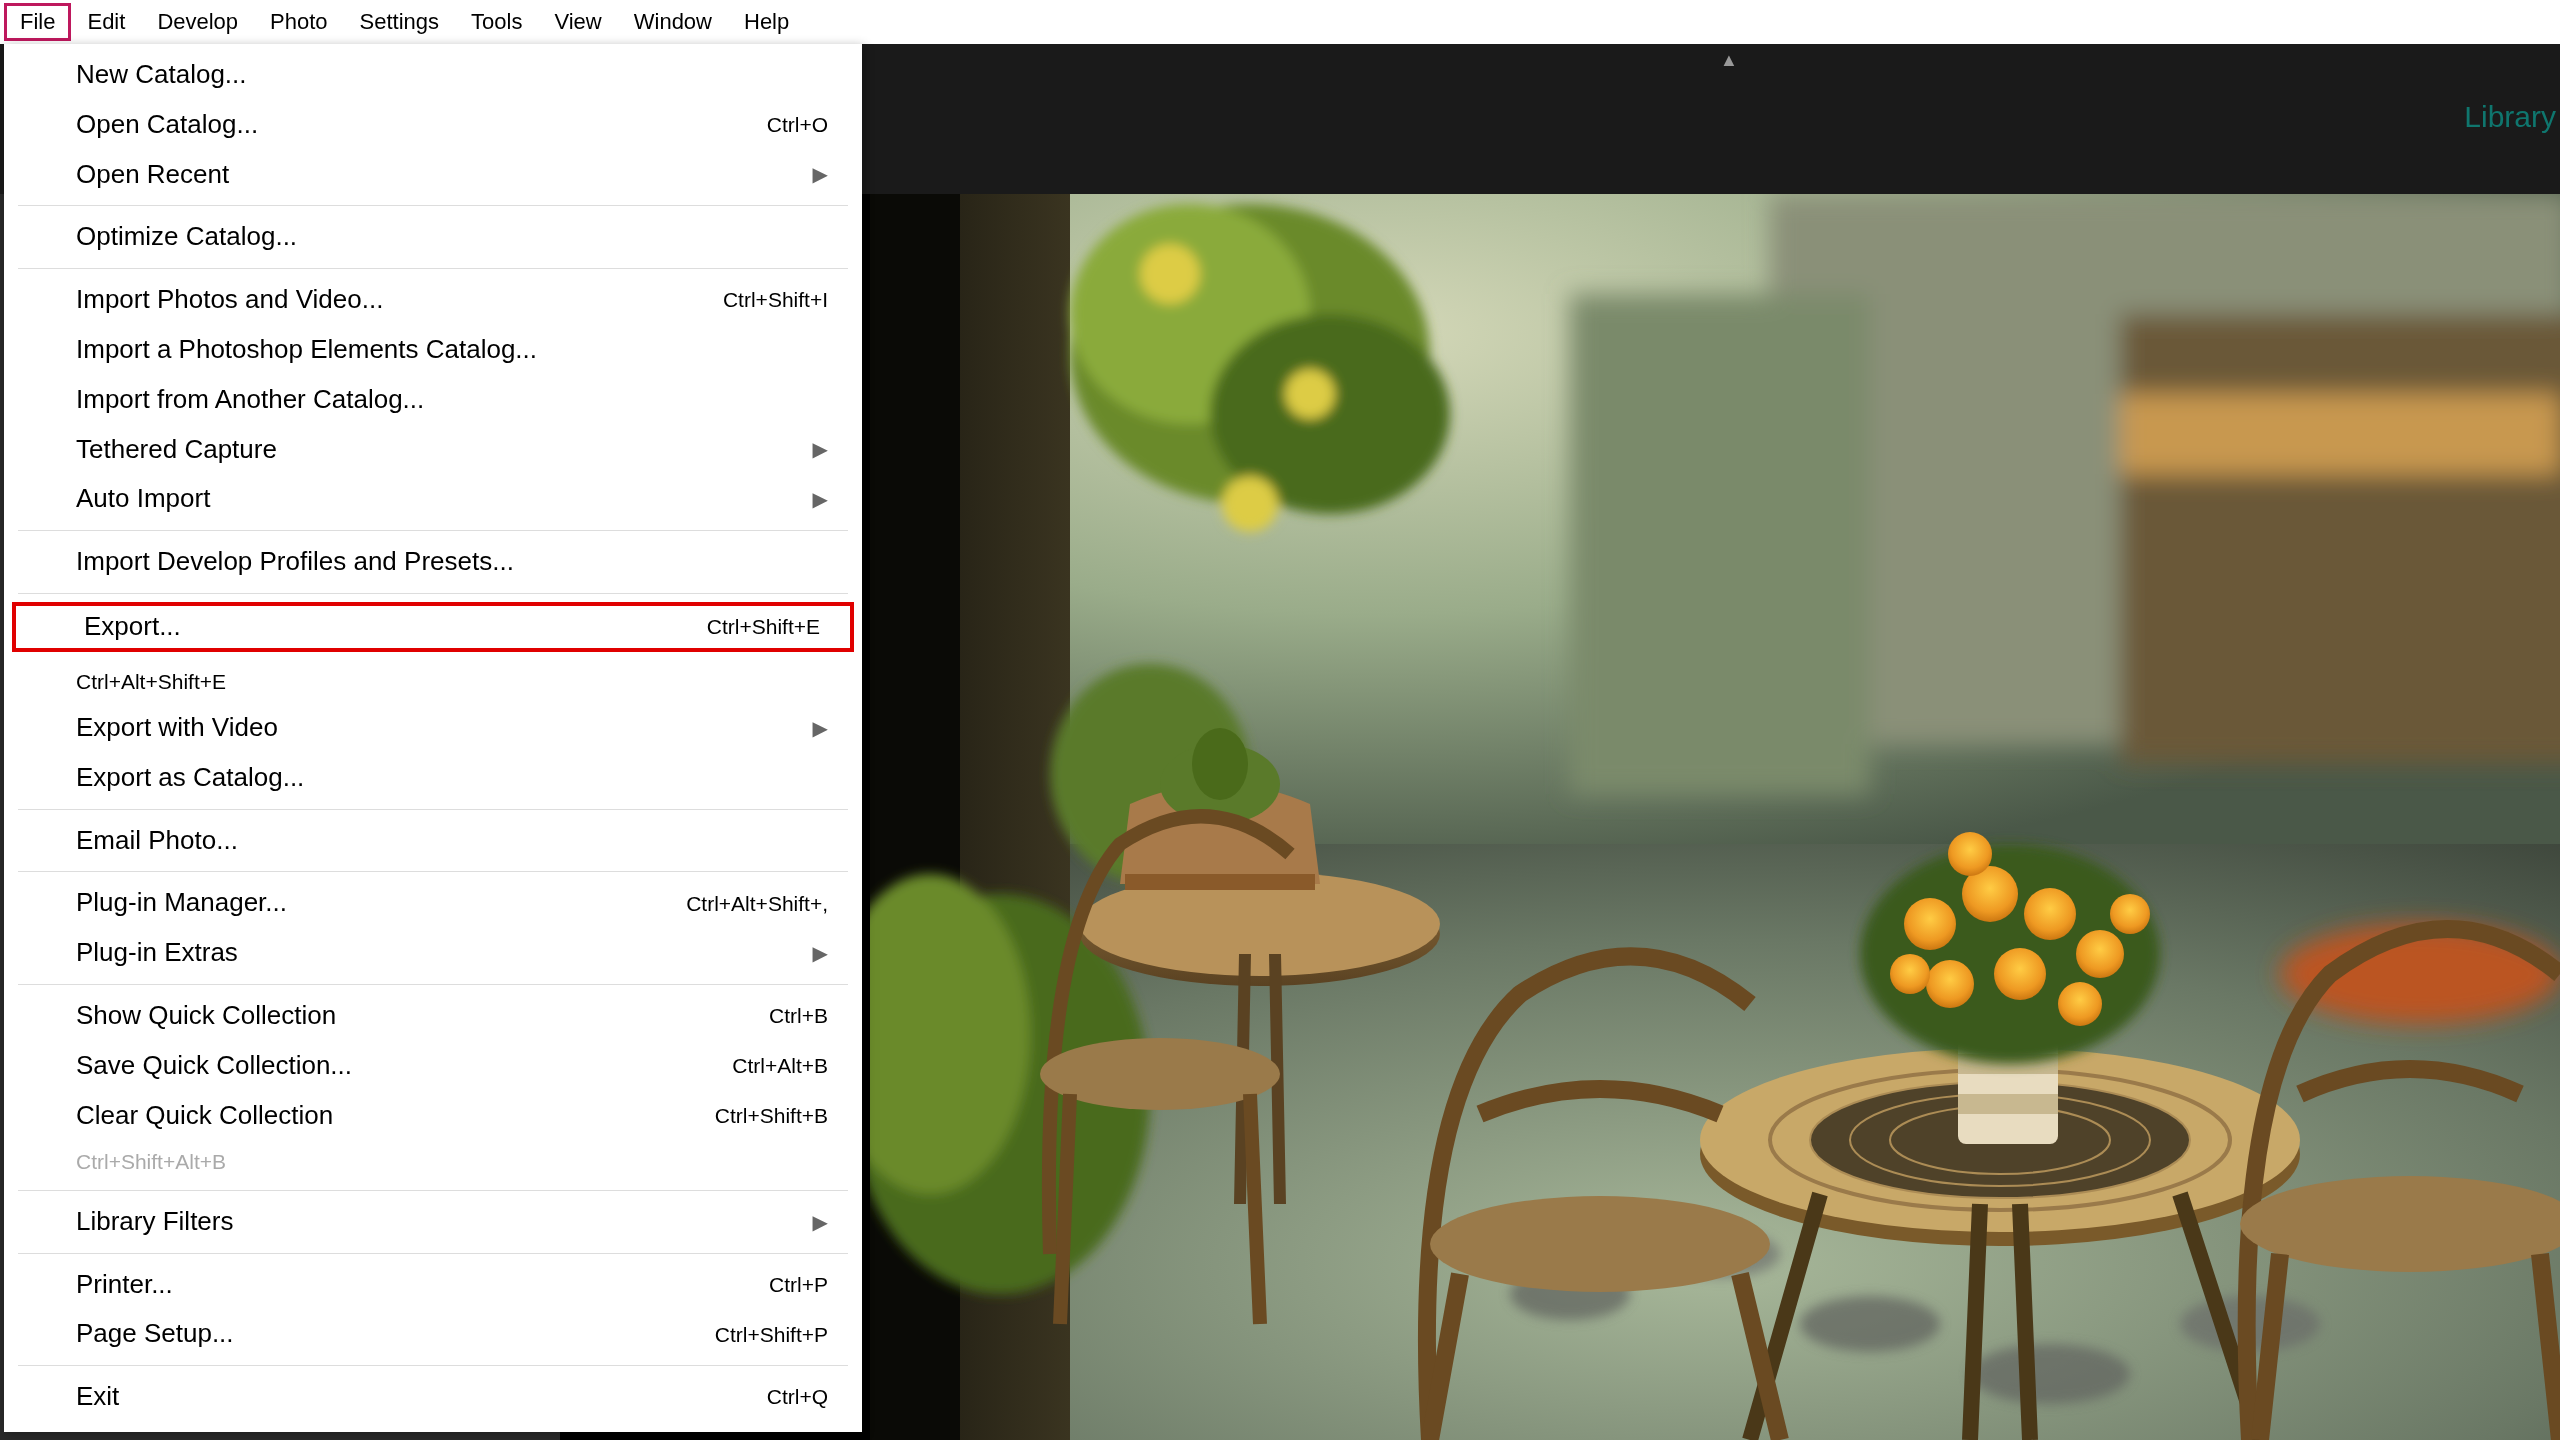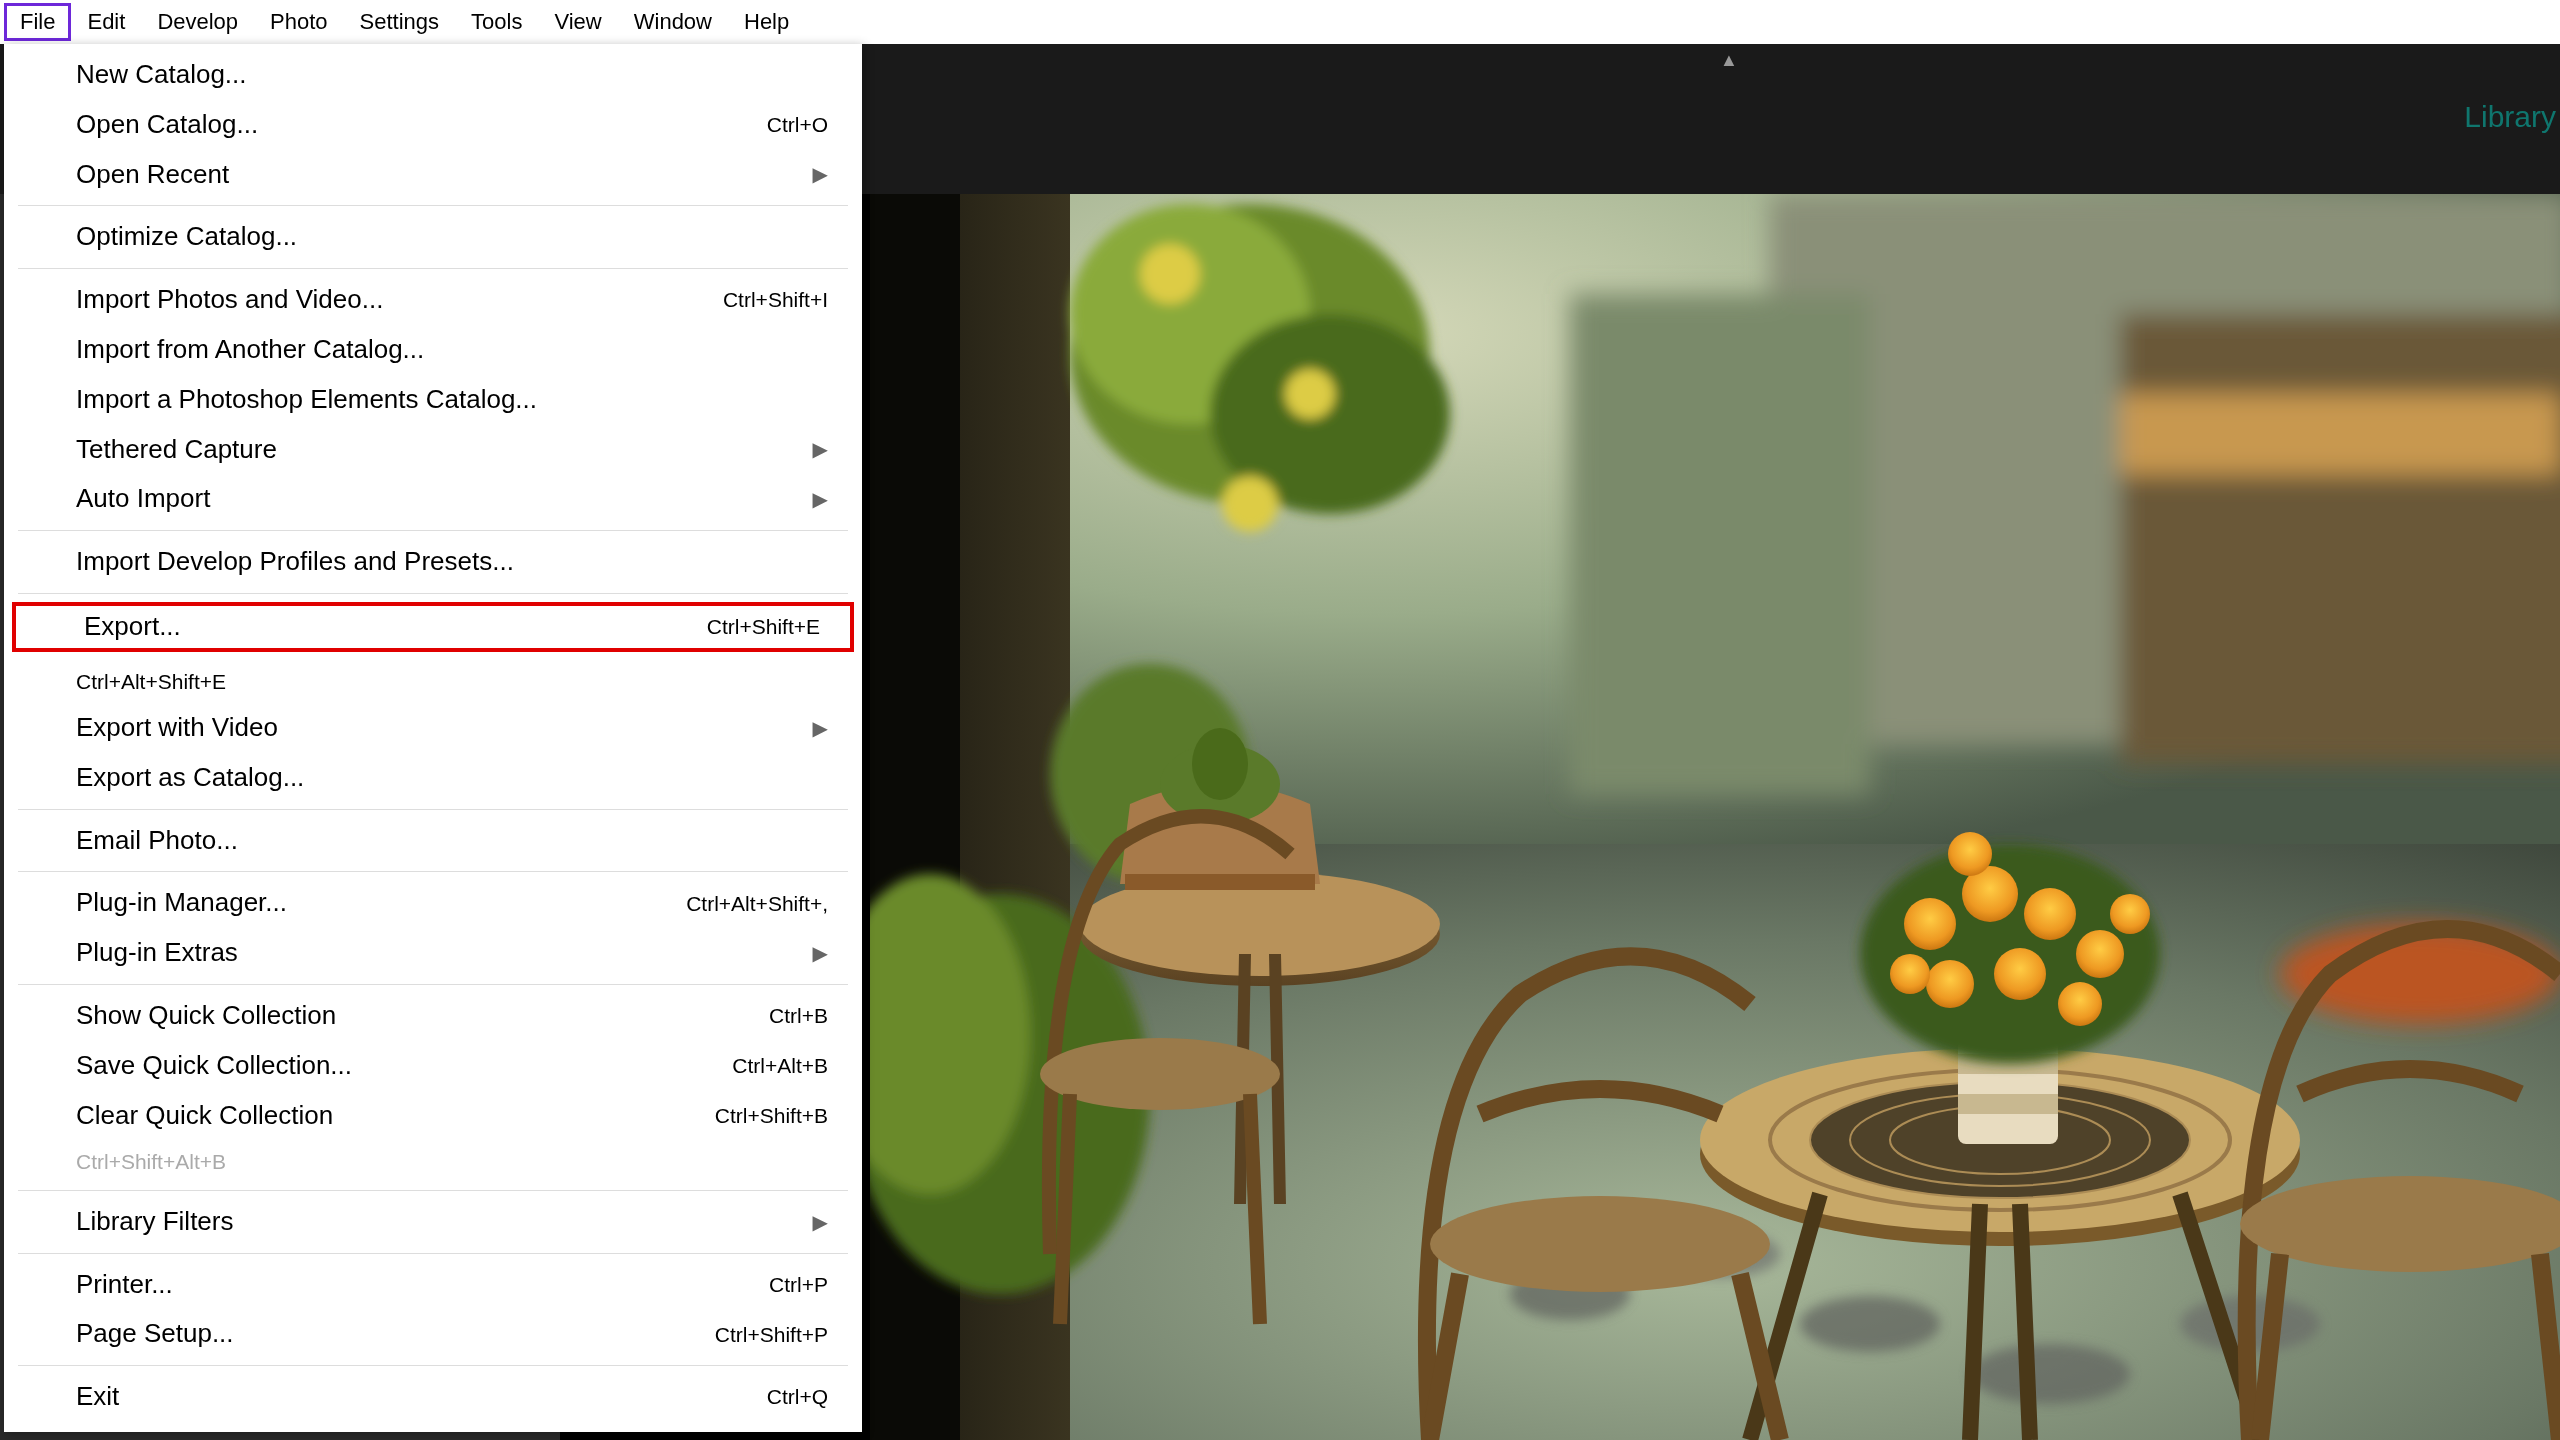--- a/index.html
+++ b/index.html
@@ -20,21 +20,21 @@
       padding: 0 4px;
       position: relative;
       z-index: 10;
     }
     .menubar-item {
       padding: 6px 16px;
       cursor: pointer;
       color: #000;
     }
     .menubar-item.active {
-      border: 3px solid #6d28d9;
+      border: 3px solid #be185d;
       padding: 3px 13px;
     }
     .dark-strip {
       position: absolute;
       top: 44px;
       left: 0;
       right: 0;
       height: 150px;
       background: #1a1a1a;
       z-index: 1;
@@ -152,24 +152,24 @@
     <div class="menu-separator"></div>
     <div class="menu-item">
       <span class="menu-label">Optimize Catalog...</span>
     </div>
     <div class="menu-separator"></div>
     <div class="menu-item">
       <span class="menu-label">Import Photos and Video...</span>
       <span class="menu-shortcut">Ctrl+Shift+I</span>
     </div>
     <div class="menu-item">
+      <span class="menu-label">Import a Photoshop Elements Catalog...</span>
+    </div>
+    <div class="menu-item">
       <span class="menu-label">Import from Another Catalog...</span>
-    </div>
-    <div class="menu-item">
-      <span class="menu-label">Import a Photoshop Elements Catalog...</span>
     </div>
     <div class="menu-item">
       <span class="menu-label">Tethered Capture</span>
       <span class="submenu-arrow">▶</span>
     </div>
     <div class="menu-item">
       <span class="menu-label">Auto Import</span>
       <span class="submenu-arrow">▶</span>
     </div>
     <div class="menu-separator"></div>

